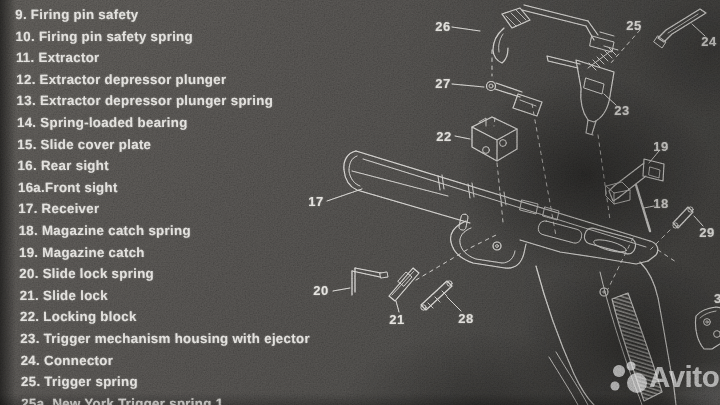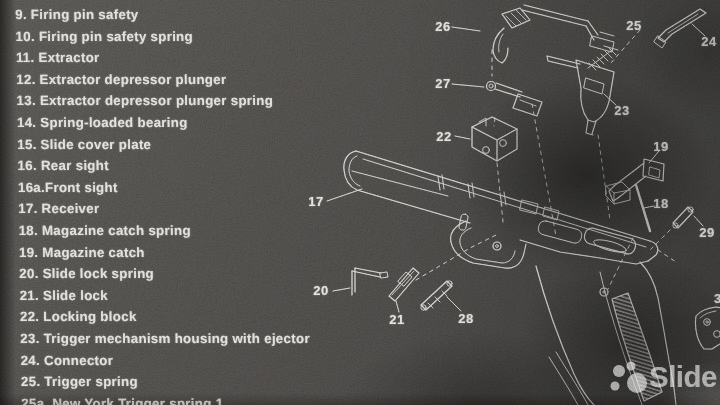--- a/index.html
+++ b/index.html
@@ -234,21 +234,21 @@
 
   <div class="watermark">
     <svg width="50" height="44" viewBox="0 0 50 44">
       <g fill="#ffffff">
         <circle cx="37" cy="25" r="10"></circle>
         <circle cx="19" cy="13" r="6"></circle>
         <circle cx="31" cy="8" r="4.5"></circle>
         <circle cx="15" cy="28" r="4.5"></circle>
       </g>
     </svg>
-    <span class="wm-text">Slide</span>
+    <span class="wm-text">Avito</span>
   </div>
 
   <svg class="grain" width="720" height="405">
     <filter id="grainf">
       <feTurbulence type="fractalNoise" baseFrequency="0.75" numOctaves="2" stitchTiles="stitch"></feTurbulence>
       <feColorMatrix type="saturate" values="0"></feColorMatrix>
       <feComponentTransfer>
           <feFuncA type="table" tableValues="1 1"></feFuncA>
         </feComponentTransfer>
     </filter>

